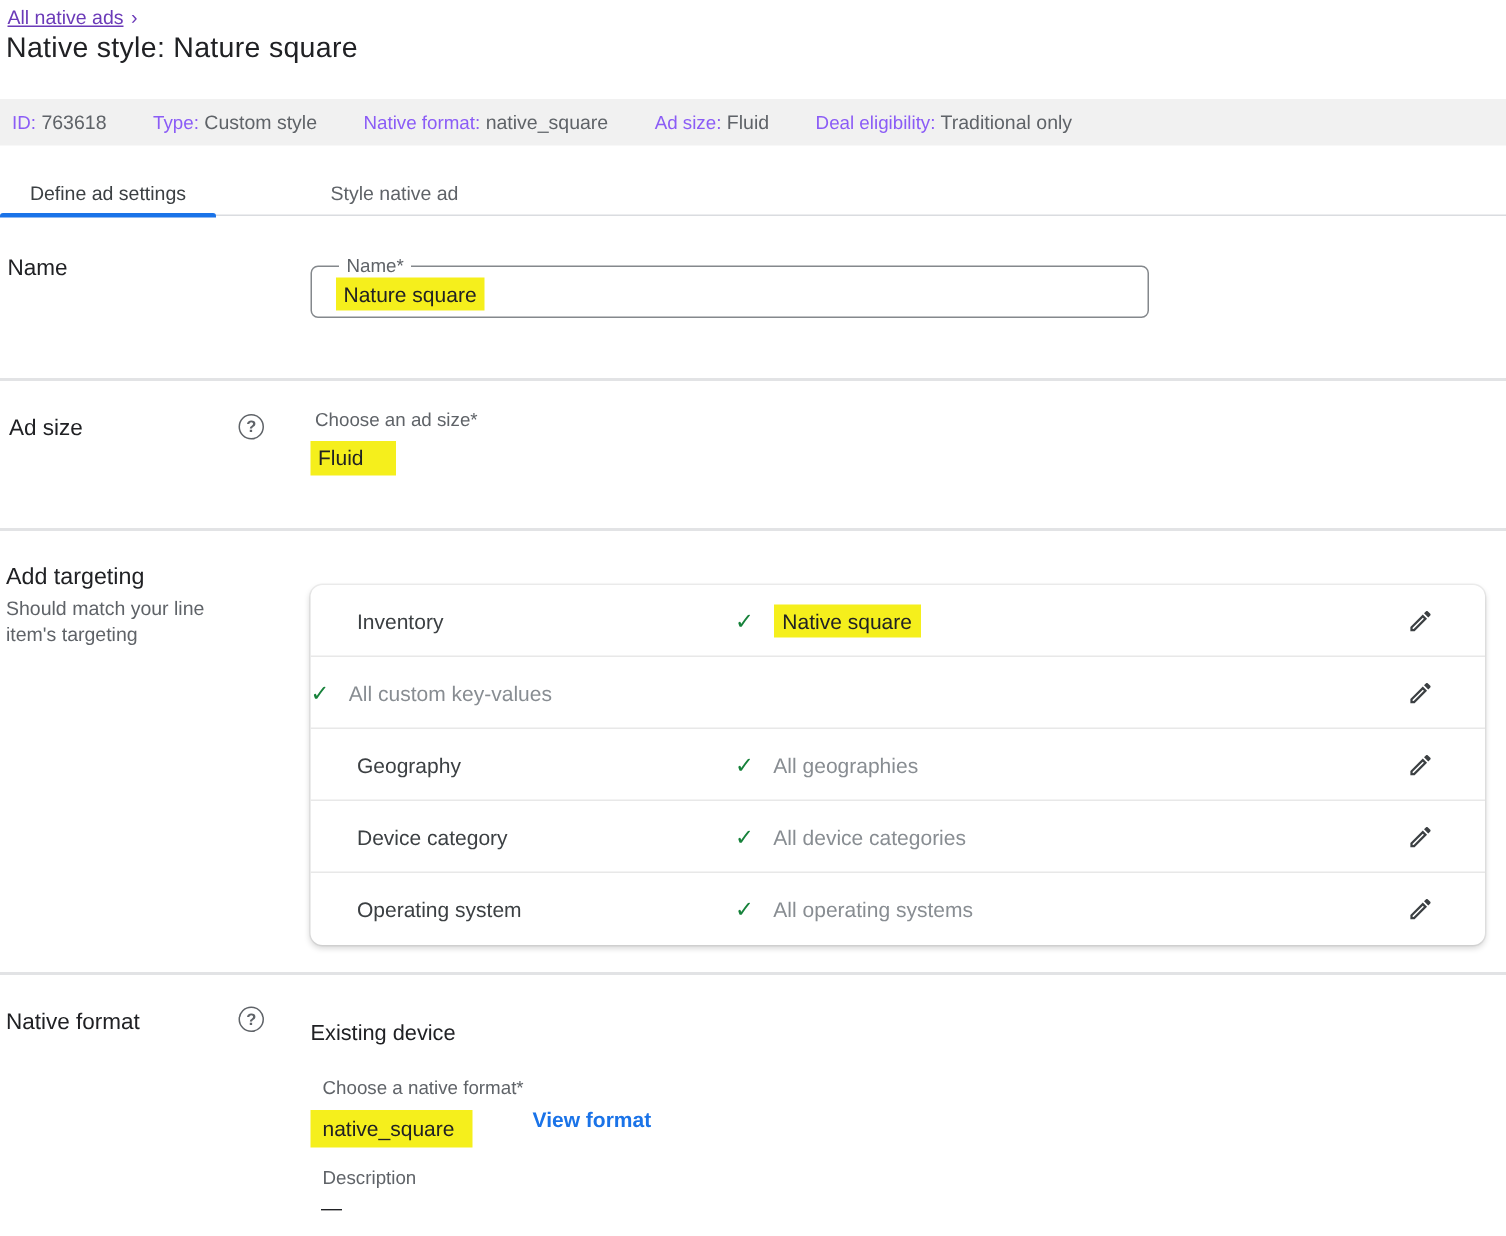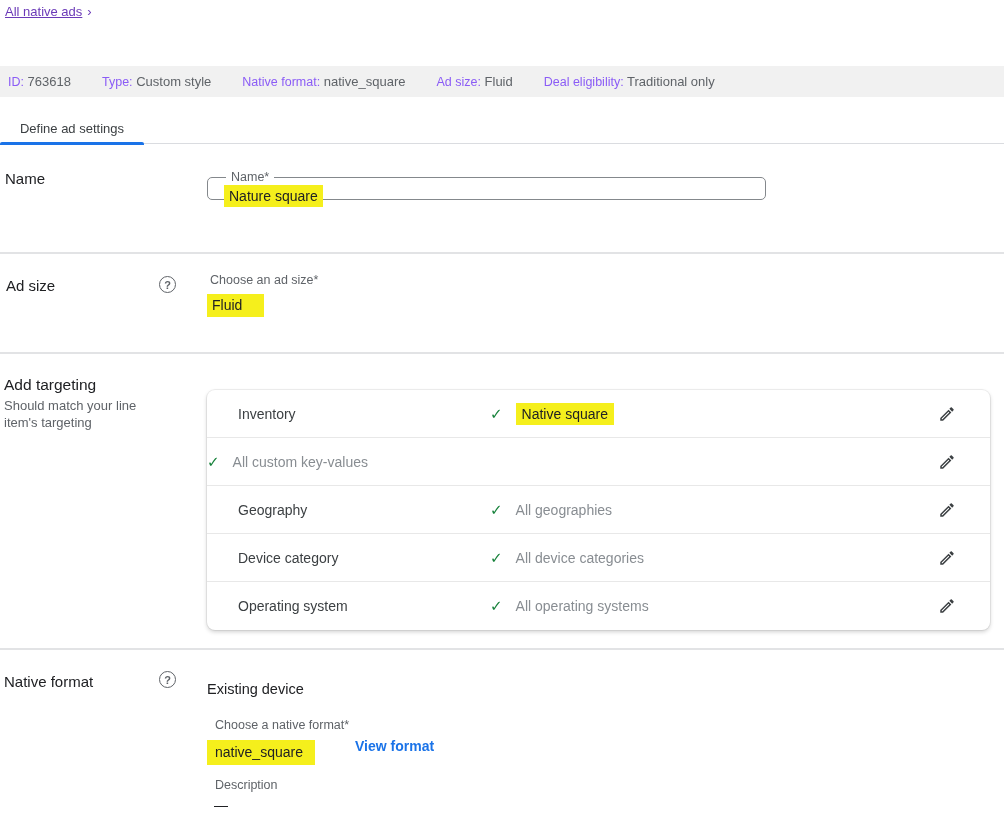--- a/index.html
+++ b/index.html
@@ -55,21 +55,21 @@
 
   
   .help-icon {
     position: absolute; width: 17px; height: 17px; border: 1.4px solid #5f6368;
     border-radius: 50%; color: #5f6368; font-size: 11px; font-weight: 700;
     display: flex; align-items: center; justify-content: center; cursor: pointer;
   }
 
   
   .name-field {
-    position: absolute; left: 207px; top: 177px; width: 559px; height: 23px;
+    position: absolute; left: 207px; top: 177px; width: 559px; height: 35px;
     border: 1px solid #84888c; border-radius: 5px; background: #fff; cursor: text;
   }
   .name-field .float-label {
     position: absolute; left: 18px; top: -8px; background: #fff; padding: 0 5px;
     font-size: 12.5px; color: #5f6368; line-height: 15px;
   }
   .name-field .field-value {
     position: absolute; left: 16px; top: 10px; font-size: 14px; color: #202124;
   }
 
@@ -102,20 +102,21 @@
 </style>
 </head>
 <body>
 
 <div class="page">
 
   <div class="breadcrumb">
     <a>All native ads</a><span class="chev">›</span>
   </div>
 
+  <div class="page-title">Native style: Nature square</div>
 
   <div class="info-bar">
     <div class="info-item">
       <span class="lbl">ID:</span>
       <span class="val">763618</span>
     </div>
     <div class="info-item">
       <span class="lbl">Type:</span>
       <span class="val">Custom style</span>
     </div>
@@ -128,20 +129,21 @@
       <span class="val">Fluid</span>
     </div>
     <div class="info-item">
       <span class="lbl">Deal eligibility:</span>
       <span class="val">Traditional only</span>
     </div>
   </div>
 
   <div class="tabs">
     <div class="tab t1 active">Define ad settings</div>
+    <div class="tab t2">Style native ad</div>
   </div>
 
   <div class="section-label" style="left:5px; top:170px;text-align:right;">Name</div>
   <div class="name-field">
     <span class="float-label">Name*</span>
     <span class="field-value"><span class="hl hl-pad">Nature square</span></span>
   </div>
 
   <div class="divider" style="top:252px;"></div>
 

